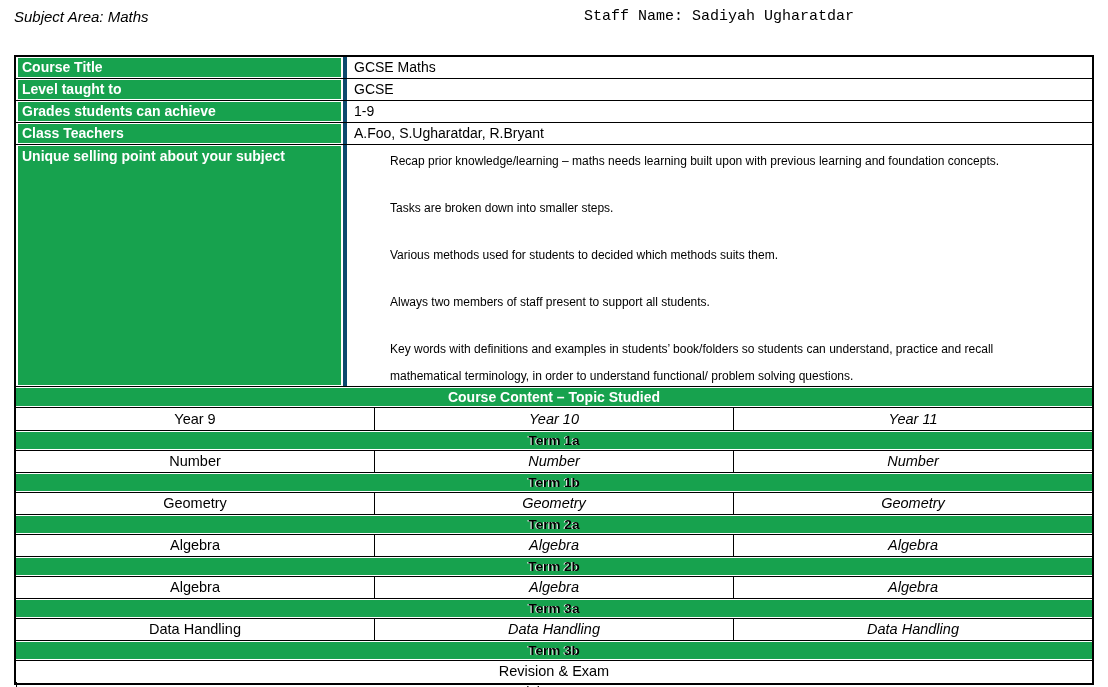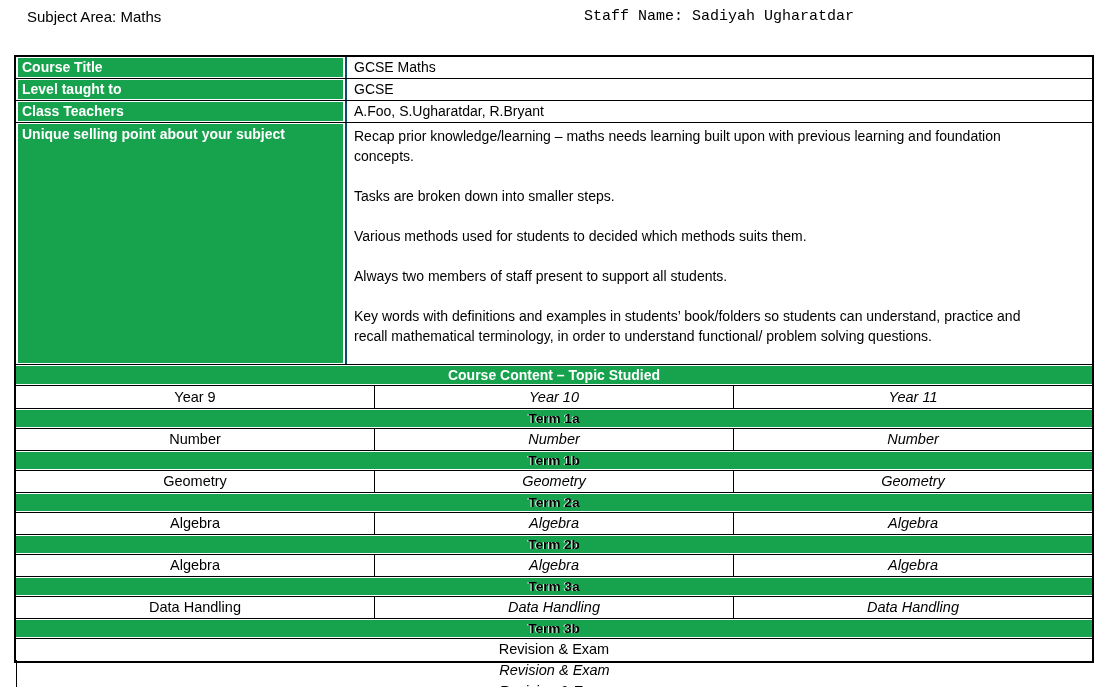--- a/index.html
+++ b/index.html
@@ -2,42 +2,42 @@
 <html style="--green: #17A24E;"><head>
 <meta charset="utf-8">
 <style>
   html,body{margin:0;padding:0;}
   body{
     width:1108px;height:687px;background:#fff;position:relative;
     font-family:"Liberation Sans","DejaVu Sans",sans-serif;color:#000;
     overflow:hidden;
   }
   .doc-header span{position:absolute;top:8px;font-size:15px;white-space:nowrap;}
-  .hdr-left{left:27px;}
+  .hdr-left{left:14px;font-style:italic;}
   .hdr-right{left:584px;font-family:Liberation Mono, monospace;}
 
   .course-table{
     position:absolute;left:14px;top:55px;width:1076px;
     border:2px solid #000;background:#fff;
   }
   .info-row{display:flex;height:21px;border-bottom:1px solid #000;}
   .cell-label{
     width:331px;box-sizing:border-box;background:var(--green);
     color:#fff;font-weight:bold;font-size:14px;line-height:21px;
-    padding-left:6px;border-right:2px solid #0c4a6e;
+    padding-left:6px;border-right:4px solid #0c4a6e;
     box-shadow:inset -2px 0 0 #fff, inset 0 1px 0 #fff, inset 0 -1px 0 #fff, inset 2px 0 0 #fff;
     white-space:nowrap;overflow:hidden;
   }
   .cell-value{flex:1;font-size:14px;line-height:21px;padding-left:7px;white-space:nowrap;}
 
   .usp-row{display:flex;height:241px;border-bottom:1px solid #000;}
   .usp-label{line-height:19px;padding-top:2px;white-space:normal;}
   .usp-value{
-    flex:1;font-size:14px;line-height:20px;
-    padding:3px 41px 0 7px;white-space:normal;
+    flex:1;font-size:12px;line-height:27px;
+    padding:3px 41px 0 7px;white-space:normal;margin-left:36px;
   }
   .usp-value p{margin:0 0 20px 0;}
 
   .banner{
     height:20px;background:var(--green);color:#fff;font-weight:bold;
     text-align:center;font-size:14px;line-height:20px;
     border-bottom:1px solid #000;
     box-shadow:inset 0 1px 0 #fff, inset 0 -1px 0 #fff;
   }
   .row3{display:flex;text-align:center;border-bottom:1px solid #000;}
@@ -66,20 +66,24 @@
 
 <div class="course-table">
 
   <div class="info-row">
     <div class="cell-label">Course Title</div>
     <div class="cell-value">GCSE Maths</div>
   </div>
   <div class="info-row">
     <div class="cell-label">Level taught to</div>
     <div class="cell-value">GCSE</div>
+  </div>
+  <div class="info-row">
+    <div class="cell-label">Grades students can achieve</div>
+    <div class="cell-value">1-9</div>
   </div>
   <div class="info-row">
     <div class="cell-label">Class Teachers</div>
     <div class="cell-value">A.Foo, S.Ugharatdar, R.Bryant</div>
   </div>
 
   <div class="usp-row">
     <div class="cell-label usp-label">Unique selling point about your subject</div>
     <div class="usp-value">
       <p>Recap prior knowledge/learning – maths needs learning built upon with previous learning and foundation concepts.</p>

